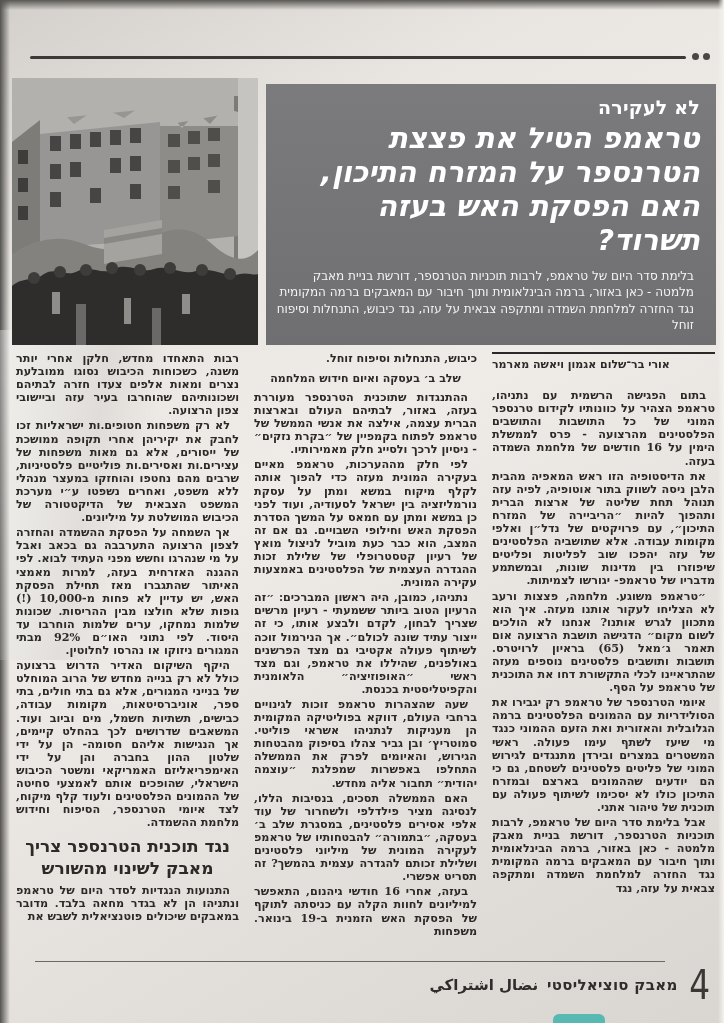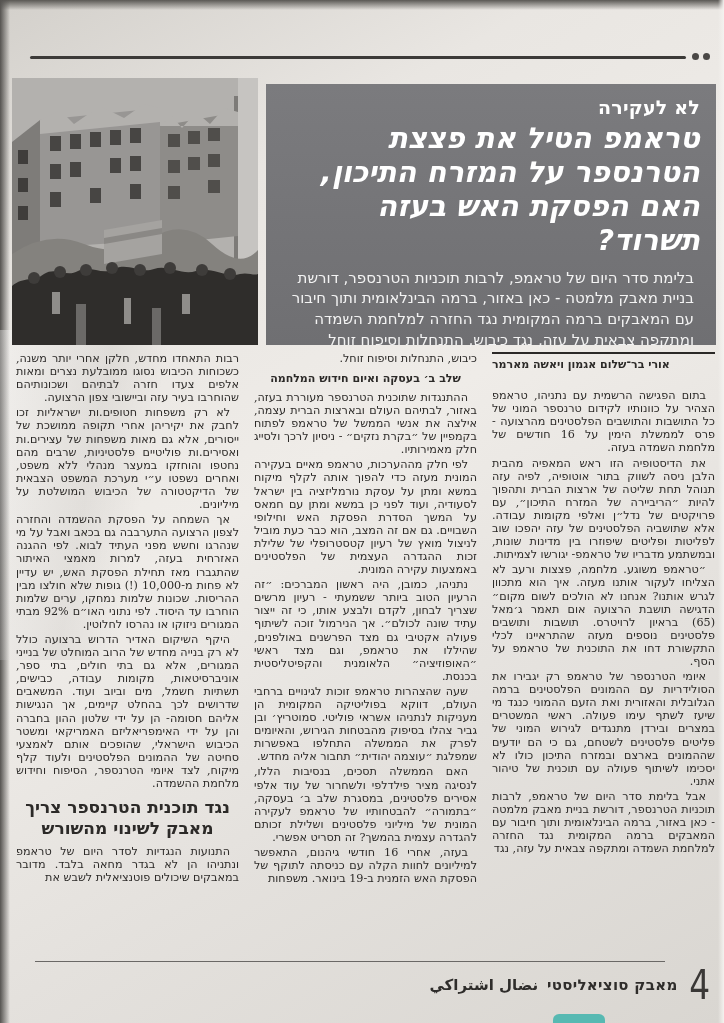--- a/index.html
+++ b/index.html
@@ -22,28 +22,28 @@
 
   .photo{position:absolute;left:12px;top:78px;width:246px;height:267px;
     box-shadow:inset 0 0 0 1px #3a3836, inset 0 0 18px rgba(0,0,0,.45);}
   .photo svg{display:block;width:100%;height:100%;}
 
   .headline-box{position:absolute;left:266px;top:84px;width:450px;height:261px;
     background:linear-gradient(#7b7b7e,#6f6f72);direction:rtl;color:#fff;
     padding:10px 16px 0 10px;box-sizing:border-box;text-align:right;}
   .kicker{font-size:19px;font-weight:bold;letter-spacing:.2px;margin:2px 0 4px;}
   .headline{font-size:29px;line-height:1.17;font-weight:bold;margin:0 0 10px;font-style:italic;}
-  .standfirst{font-size:15px;line-height:1.38;font-weight:400;color:#f3f3f3;margin:4px 6px 0 0;}
+  .standfirst{font-size:12px;line-height:1.38;font-weight:400;color:#f3f3f3;margin:4px 6px 0 0;}
 
   .columns{position:absolute;left:15px;top:352px;width:700px;height:606px;overflow:hidden;
     display:flex;direction:rtl;gap:15px;}
   .col{width:223px;direction:rtl;text-align:justify;
     font-family:"DejaVu Serif","DejaVu Sans",serif;
     font-size:11.2px;line-height:13.1px;color:#2c2a28;}
-  .col p{margin:0 0 2px;text-indent:9px;}
+  .col p{margin:0 0 2px;text-indent:9px;font-weight:bold;}
   .col p.cont{text-indent:0;}
   .byline{font-weight:bold;font-size:11px;border-top:2px solid #2b2927;
     padding:4px 2px 6px 0;margin-bottom:12px;text-align:left;text-indent:0;
     font-family:"DejaVu Sans","Liberation Sans",sans-serif;}
   .sec-h{font-weight:bold;text-align:center;text-indent:0;
     font-size:11px;line-height:1.25;margin:7px 8px 5px;}
   .sec-h.big{font-size:17px;}
 
   .footer-rule{position:absolute;left:35px;top:961px;width:630px;height:1px;background:#6a6866;}
   .footer{position:absolute;right:12px;top:966px;direction:rtl;display:flex;

